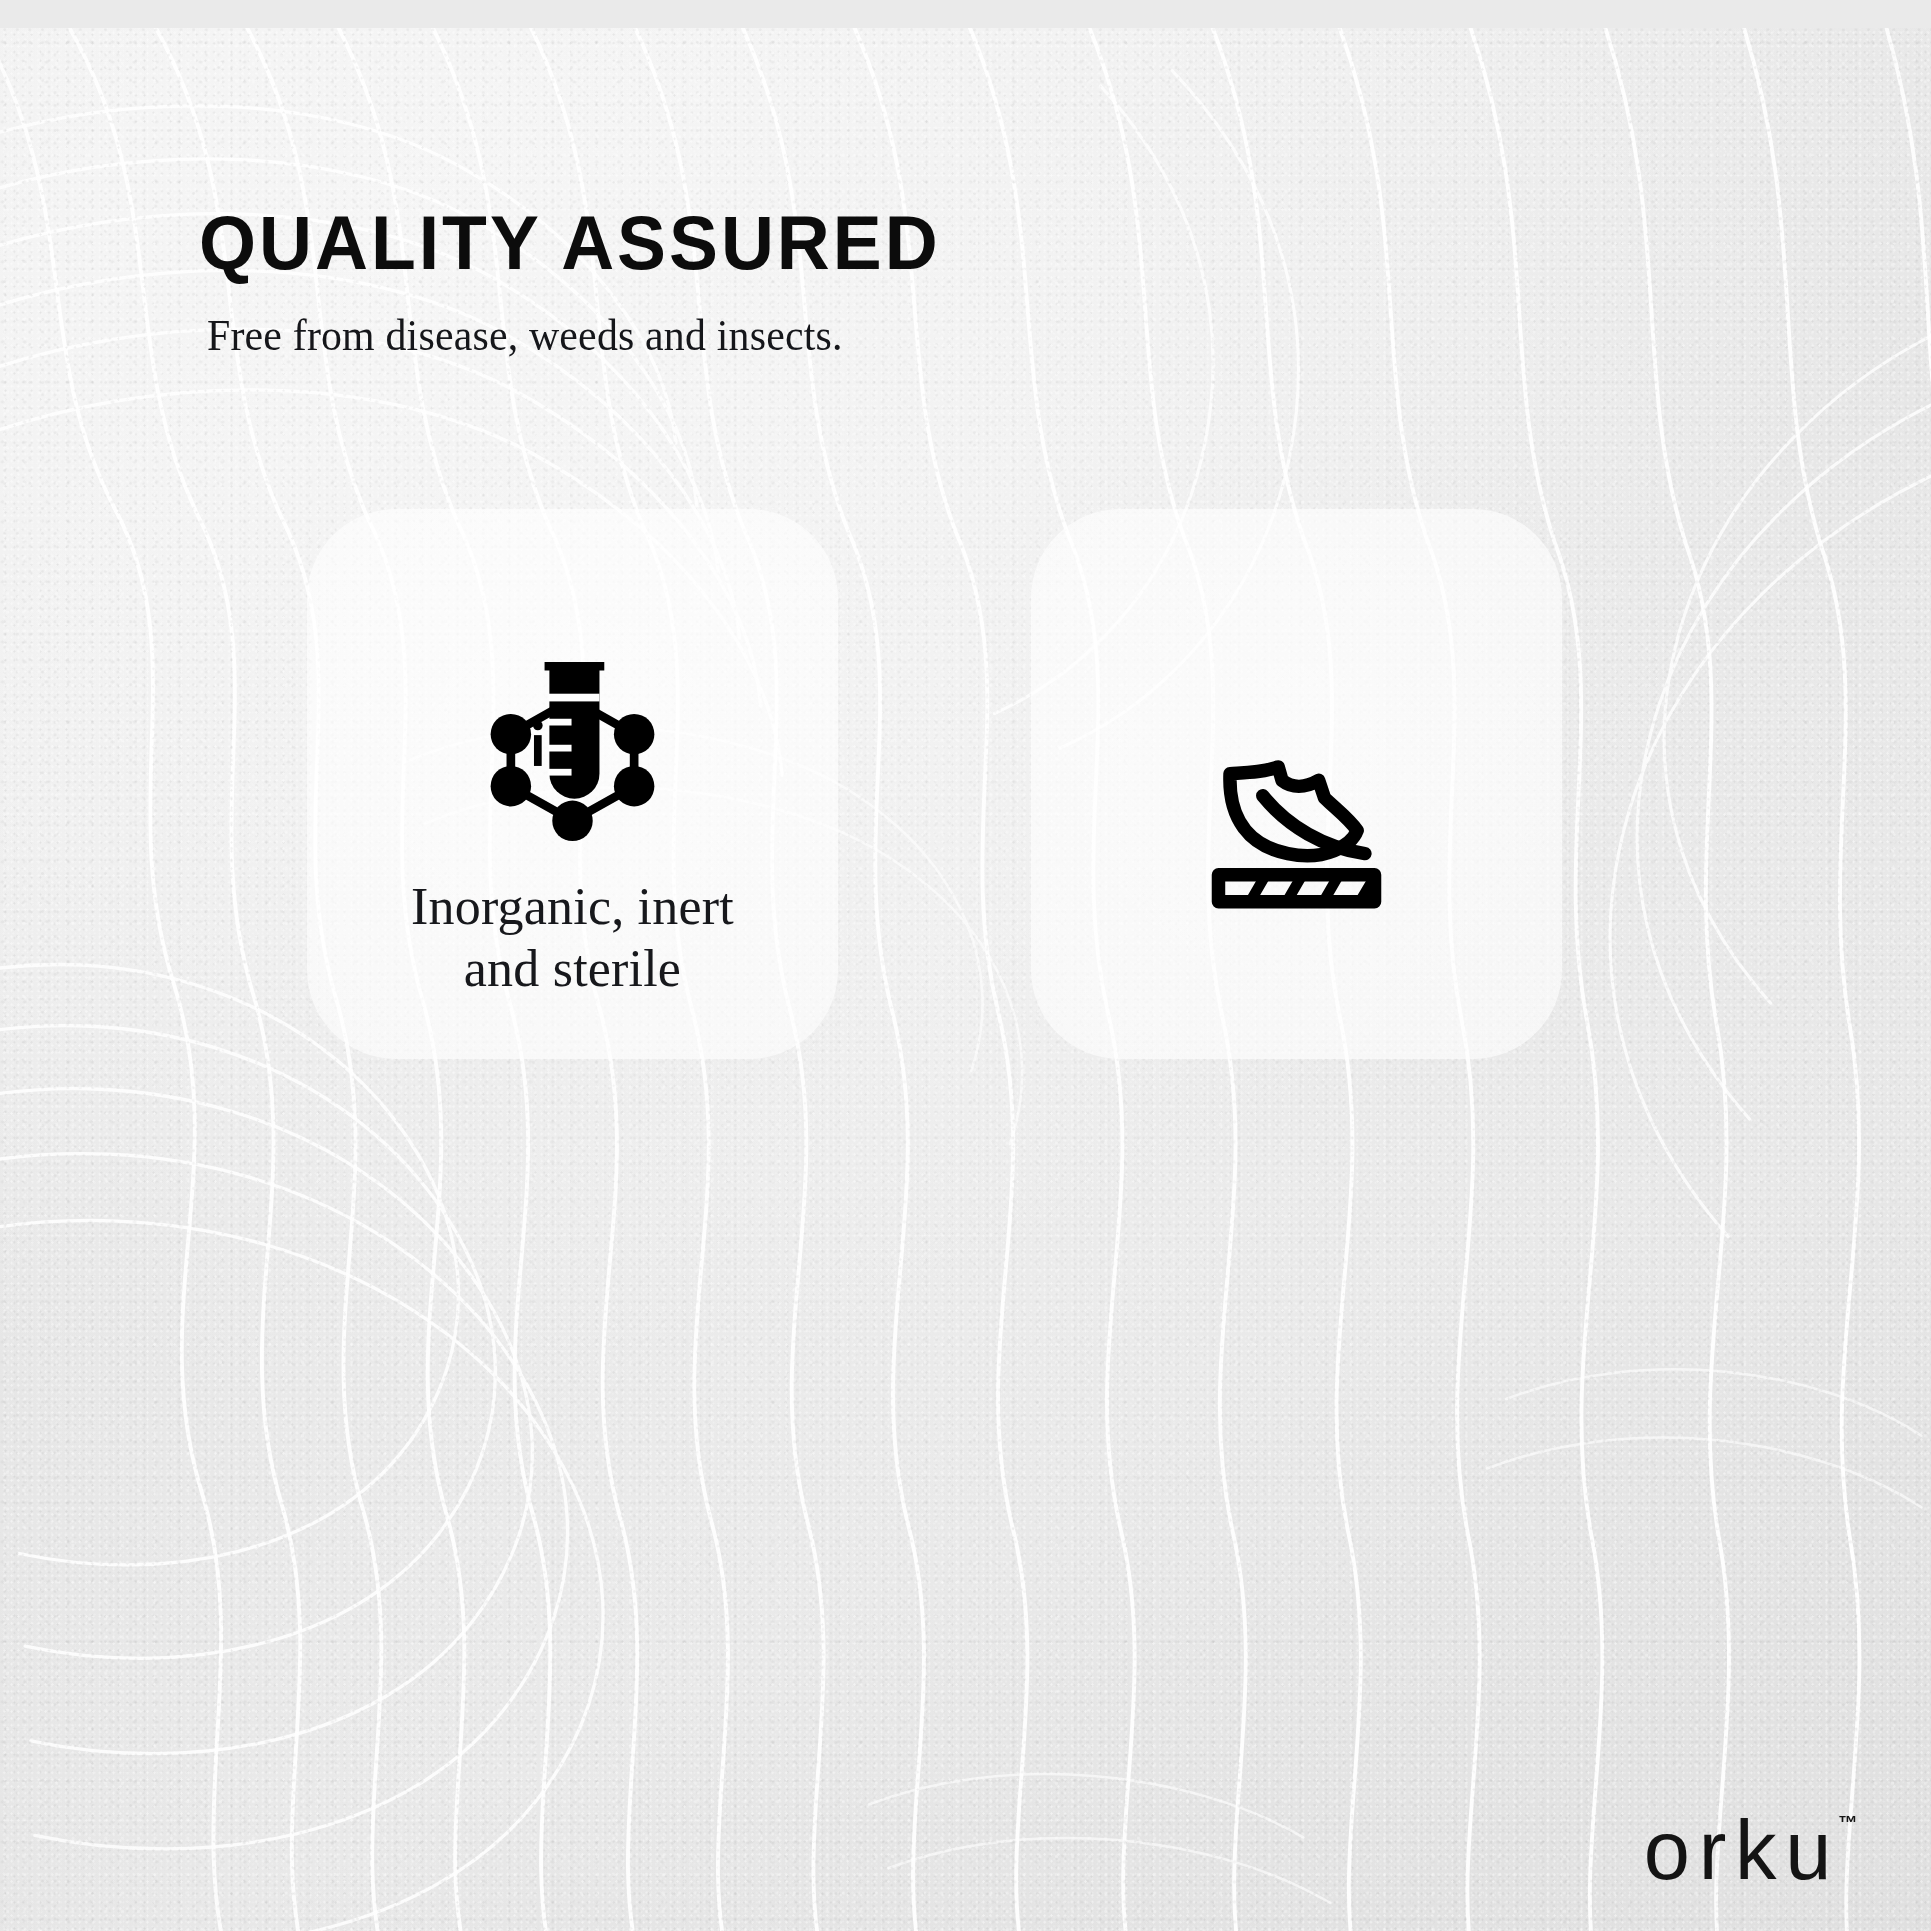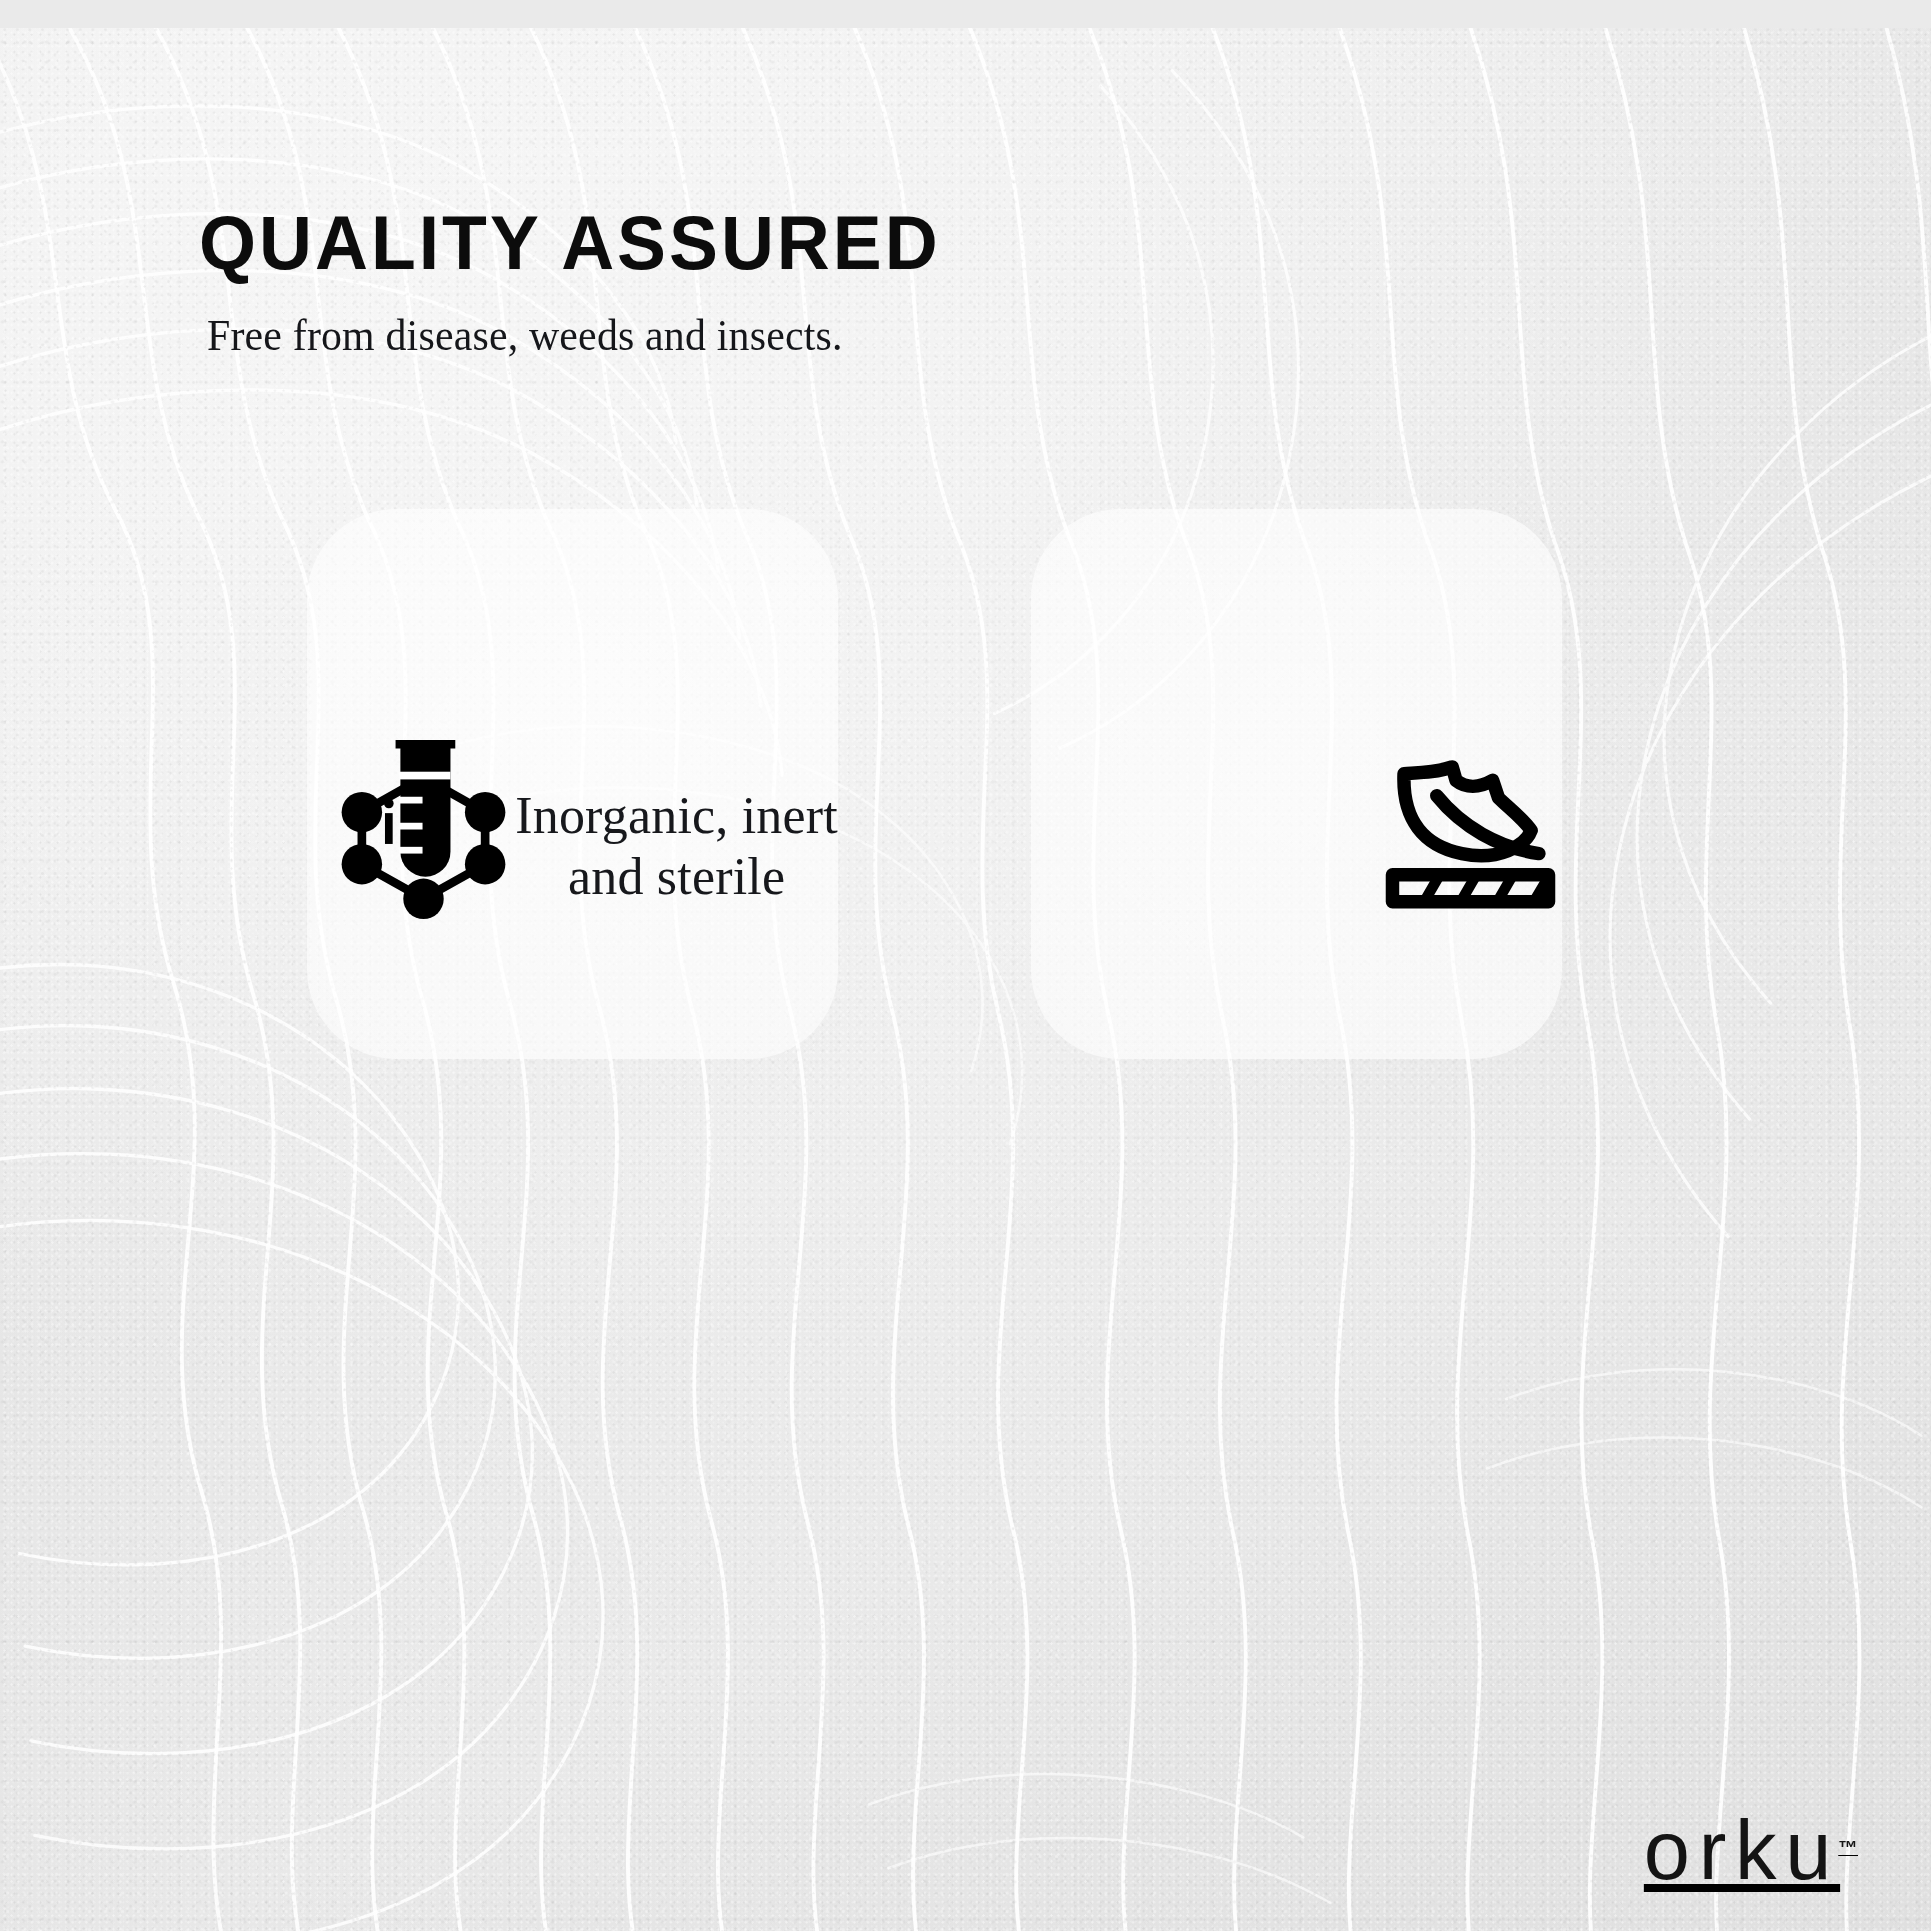--- a/index.html
+++ b/index.html
@@ -115,23 +115,23 @@
     grid-template-rows: 550px 550px;
     column-gap: 193px;
     row-gap: 41px;
   }
 
   .card {
     position: relative;
     border-radius: 89px;
     background: rgba(255,255,255,.56);
     display: flex;
-    flex-direction: row;
+    flex-direction: column;
     align-items: center;
-    justify-content: flex-end;
+    justify-content: center;
     padding-top: 91px;
   }
   .card::after {
     content: "";
     position: absolute;
     inset: 0;
     border-radius: 89px;
     background: radial-gradient(ellipse 85% 80% at 50% 45%,
                 rgba(255,255,255,.46) 0%, rgba(255,255,255,.10) 72%,
                 rgba(255,255,255,0) 100%);
@@ -161,22 +161,21 @@
     letter-spacing: 0.2px;
     white-space: pre-line;
   }
 
   
   .logo {
     position: absolute;
     right: 73px;
     bottom: 68px;
     display: flex;
-    align-items: center;
-    text-decoration: underline;
+    align-items: flex-start;
   }
   .logo-word {
     font-family: "Liberation Sans", sans-serif;
     font-weight: 300;
     font-size: 83px;
     letter-spacing: 8.7px;
     color: #141414;
     line-height: .95;
   }
   .logo-tm {

